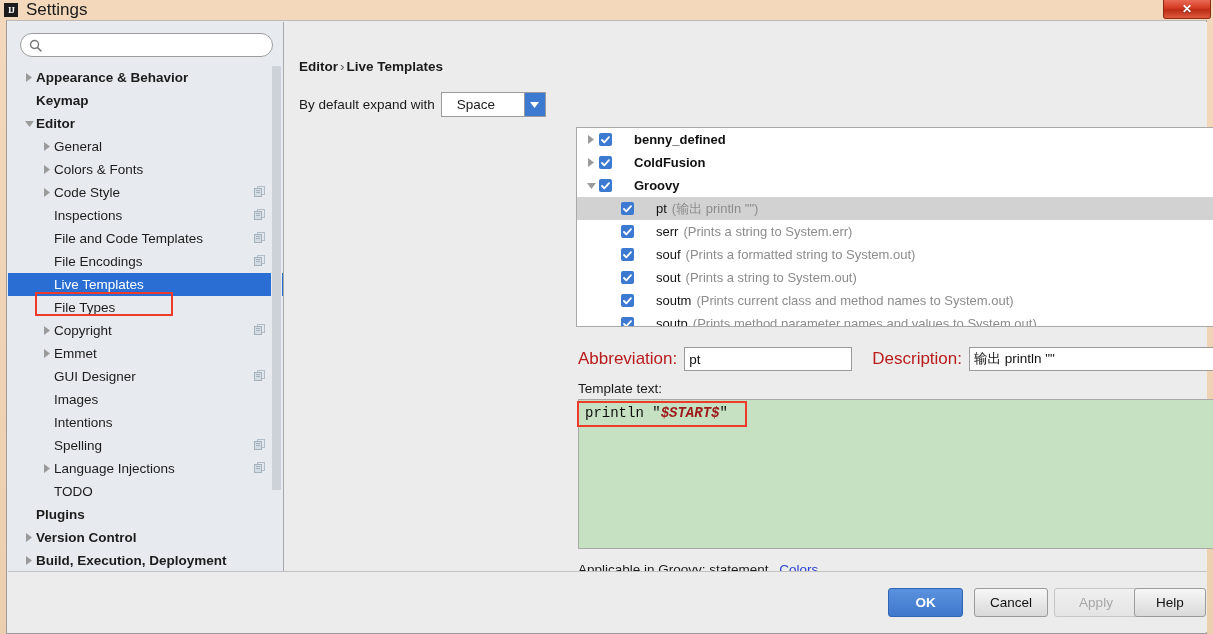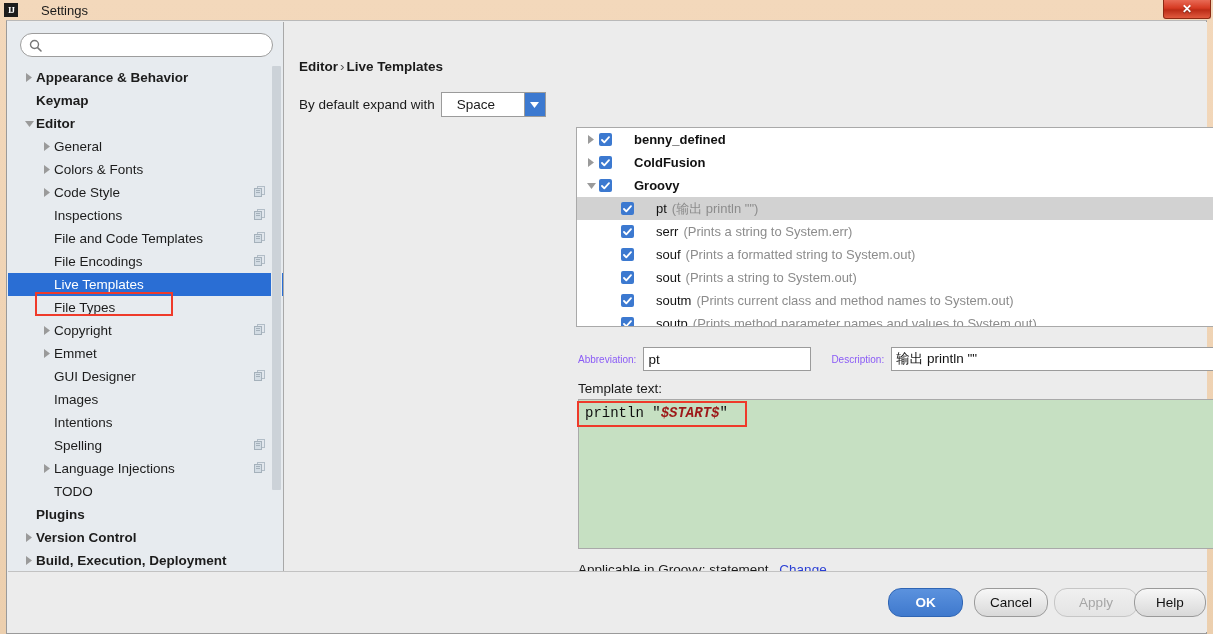--- a/index.html
+++ b/index.html
@@ -25,21 +25,21 @@
   }
   #app-icon {
     width: 14px; height: 14px; margin-left: 4px;
     background: #1c1c1c; color: #fff;
     font-size: 9px; font-weight: bold;
     display: flex; align-items: center; justify-content: center;
     font-family: "Liberation Serif", serif;
     letter-spacing: -1px;
   }
   #win-title {
-    margin-left: 23px; font-size: 13px; color: #1a1a1a;
+    margin-left: 8px; font-size: 17px; color: #1a1a1a;
   }
   #close-btn {
     position: absolute; right: 2px; top: 0;
     width: 48px; height: 19px;
     background: linear-gradient(180deg,#e86a55 0%,#d63a22 45%,#bb2c16 55%,#e05a3e 100%);
     border: 1px solid #8d2a14; border-top: none;
     border-radius: 0 0 3px 3px;
     color: #fff; font-size: 12px; font-weight: bold;
     display: flex; align-items: center; justify-content: center;
     text-shadow: 0 1px 1px rgba(0,0,0,.4);
@@ -180,21 +180,21 @@
     display: flex; align-items: center; justify-content: center;
     margin-right: 6px;
   }
   .cbx svg { display: block; }
   .tpl-name { font-size: 13px; color: #111; font-weight: bold; padding-left: 16px; }
   .tpl-row.child .tpl-name { font-weight: normal; }
   .tpl-desc { font-size: 13px; color: #8c8c8c; margin-left: 5px; }
 
   
   #abbr-row { position: absolute; left: 292px; top: 325px; display: flex; align-items: center; }
-  .fld-label { font-size: 10px; color: #8b5cf6; }
+  .fld-label { font-size: 17px; color: #b91c1c; }
   .txtfield {
     height: 24px; background: #fff; border: 1px solid #9b9b9b;
     font-size: 13.5px; color: #111; padding: 0 4px;
     font-family: "Liberation Sans", sans-serif; outline: none;
   }
   #abbr-input { width: 168px; margin-left: 7px; }
   #desc-label { margin-left: 20px; }
   #desc-input { width: 563px; margin-left: 7px; }
 
   #tpl-text-label { position: absolute; left: 292px; top: 359px; font-size: 13.5px; color:#1a1a1a; }
@@ -223,21 +223,21 @@
 
   
   #bottombar {
     position: absolute; left: 1px; bottom: 1px;
     width: 1199px; height: 61px;
     background: #ececec;
     border-top: 1px solid #c2c2c2;
   }
   .dlg-btn {
     position: absolute; top: 16px; height: 29px;
-    border-radius: 13px; font-size: 13.5px;
+    border-radius: 3px; font-size: 13.5px;
     display: flex; align-items: center; justify-content: center;
   }
   #btn-ok {
     left: 880px; width: 75px;
     background: linear-gradient(180deg,#5b92de 0%, #3f79cd 100%);
     border: 1px solid #2f65b4; color: #fff; font-weight: bold;
   }
   #btn-cancel {
     left: 966px; width: 74px;
     background: linear-gradient(180deg,#f7f7f7 0%, #d9d9d9 100%);
@@ -595,21 +595,21 @@
       </div>
 
       <div id="tpl-text-label">Template text:</div>
 
       <div id="tpl-editor">
         <div id="tpl-code"><span>println "</span><span class="var-tok">$START$</span><span>"</span></div>
       </div>
       <div id="ann-code"></div>
 
       <div id="applicable">
-        <span>Applicable in Groovy: statement.</span><span id="change-link">Change</span>
+        <span>Applicable in Groovy: statement.</span><span id="change-link">Colors</span>
       </div>
 
     </div>
 
     <div id="bottombar">
       <div class="dlg-btn" id="btn-ok">OK</div>
       <div class="dlg-btn" id="btn-cancel">Cancel</div>
       <div class="dlg-btn" id="btn-apply">Apply</div>
       <div class="dlg-btn" id="btn-help">Help</div>
     </div>

